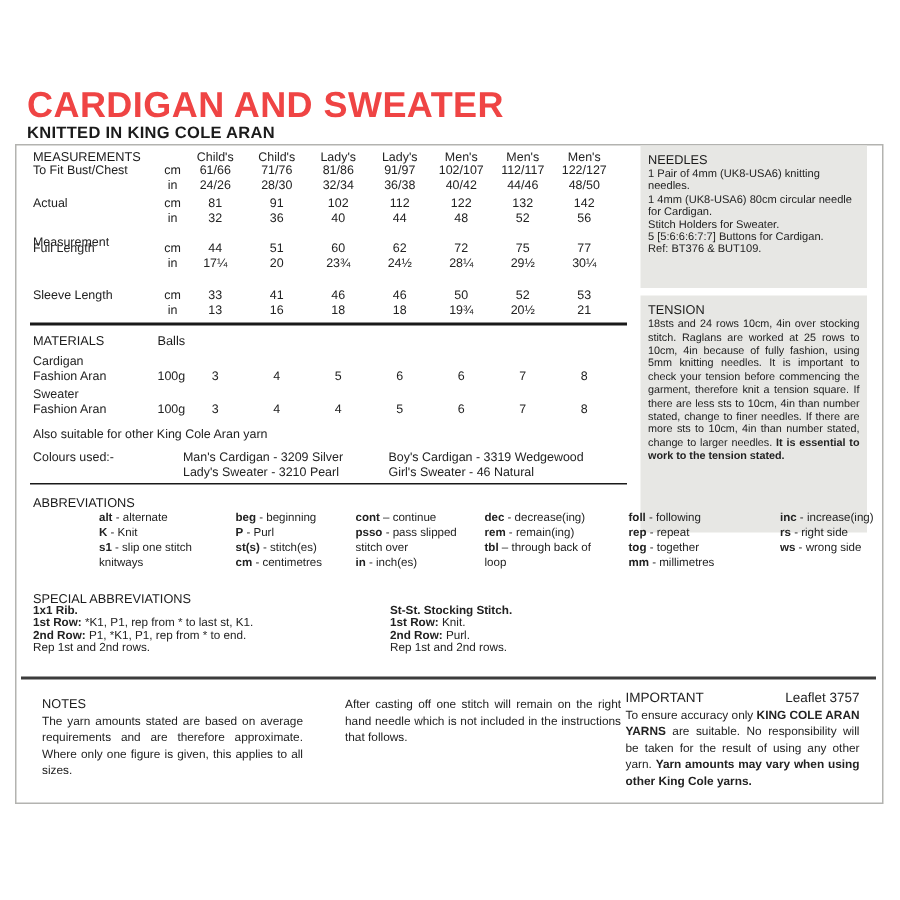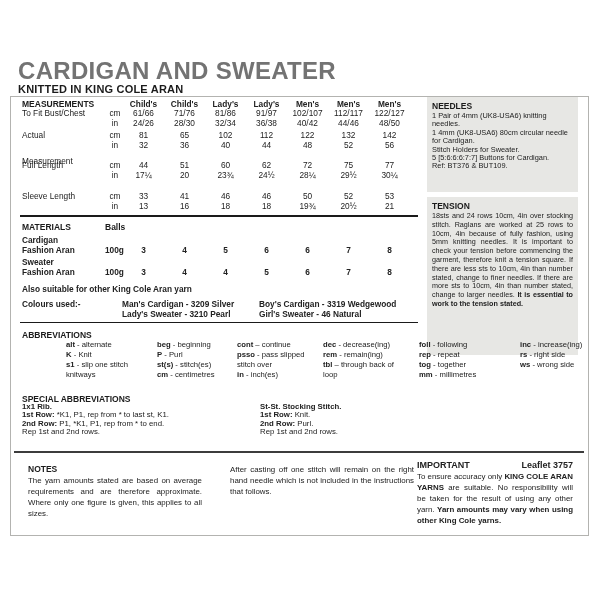--- a/index.html
+++ b/index.html
@@ -2,25 +2,25 @@
 <html><head>
 <meta charset="utf-8">
 <style>
   html,body{margin:0;padding:0;}
   body{
     width:600px;height:600px;position:relative;background:#ffffff;
     font-family:"Liberation Sans", sans-serif;color:#222;
     -webkit-font-smoothing:antialiased;
   }
   .abs{position:absolute;}
-  .h{font-weight:700;}
-  .title{top:57px;left:18px;font-size:24px;font-weight:700;letter-spacing:.3px;color:#737373;}
+  .h{font-weight:400;}
+  .title{top:57px;left:18px;font-size:24px;font-weight:700;letter-spacing:.3px;color:#ef4444;}
   .subtitle{top:83px;left:18px;font-size:11px;font-weight:700;letter-spacing:.2px;color:#1b1b1b;}
   .frame{position:absolute;left:10px;top:96px;width:577px;height:438px;border:1px solid #b3b3b0;}
-  .sec{position:absolute;font-size:8.5px;font-weight:700;line-height:10px;color:#1b1b1b;}
+  .sec{position:absolute;font-size:8.5px;font-weight:400;line-height:10px;color:#1b1b1b;}
   .lbl{position:absolute;left:22px;font-size:8.3px;line-height:10px;}
   .unit{position:absolute;left:104px;width:22px;text-align:center;font-size:8.3px;line-height:10px;}
   .vals{position:absolute;left:123px;display:flex;font-size:8.3px;line-height:10px;}
   .vals>span{flex:0 0 41px;width:41px;text-align:center;}
   .lines>span{display:block;}
   .colcol{font-size:8.3px;line-height:10px;}
   .abbr{font-size:7.7px;line-height:10px;margin-left:44px;}
   .spec{font-size:7.8px;line-height:8.3px;}
   .just{text-align:justify;font-size:7.9px;line-height:11px;}
   .gbox{position:absolute;left:427px;width:151px;background:#e7e7e4;padding:4px 5px;box-sizing:border-box;}
@@ -68,21 +68,21 @@
     <span>40/42</span>
     <span>44/46</span>
     <span>48/50</span>
   </div>
 
 <div class="lbl" style="top:130px">Actual</div>
 <div class="lbl" style="top:156px">Measurement</div>
 <div class="unit" style="top:130px">cm</div>
 <div class="vals" style="top:130px">
     <span>81</span>
-    <span>65</span>
+    <span>91</span>
     <span>102</span>
     <span>112</span>
     <span>122</span>
     <span>132</span>
     <span>142</span>
   </div>
 <div class="unit" style="top:140px">in</div>
 <div class="vals" style="top:140px">
     <span>32</span>
     <span>36</span>

